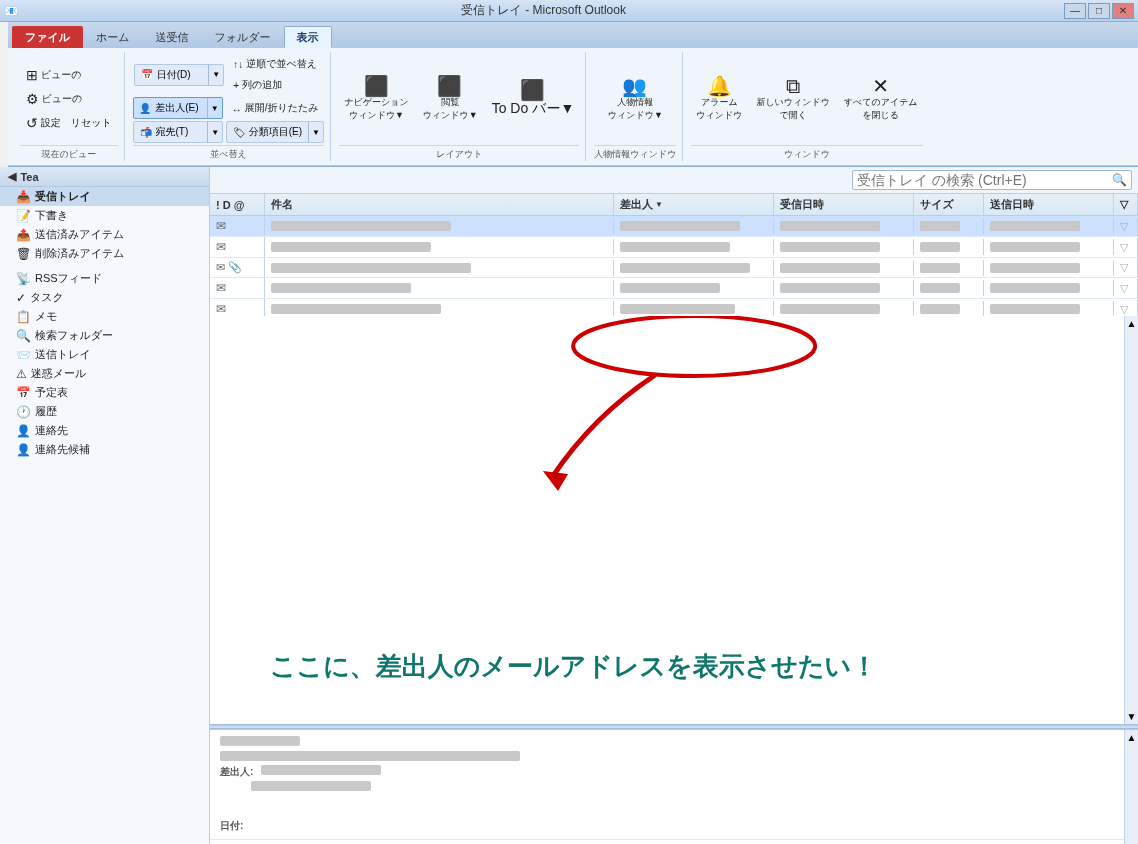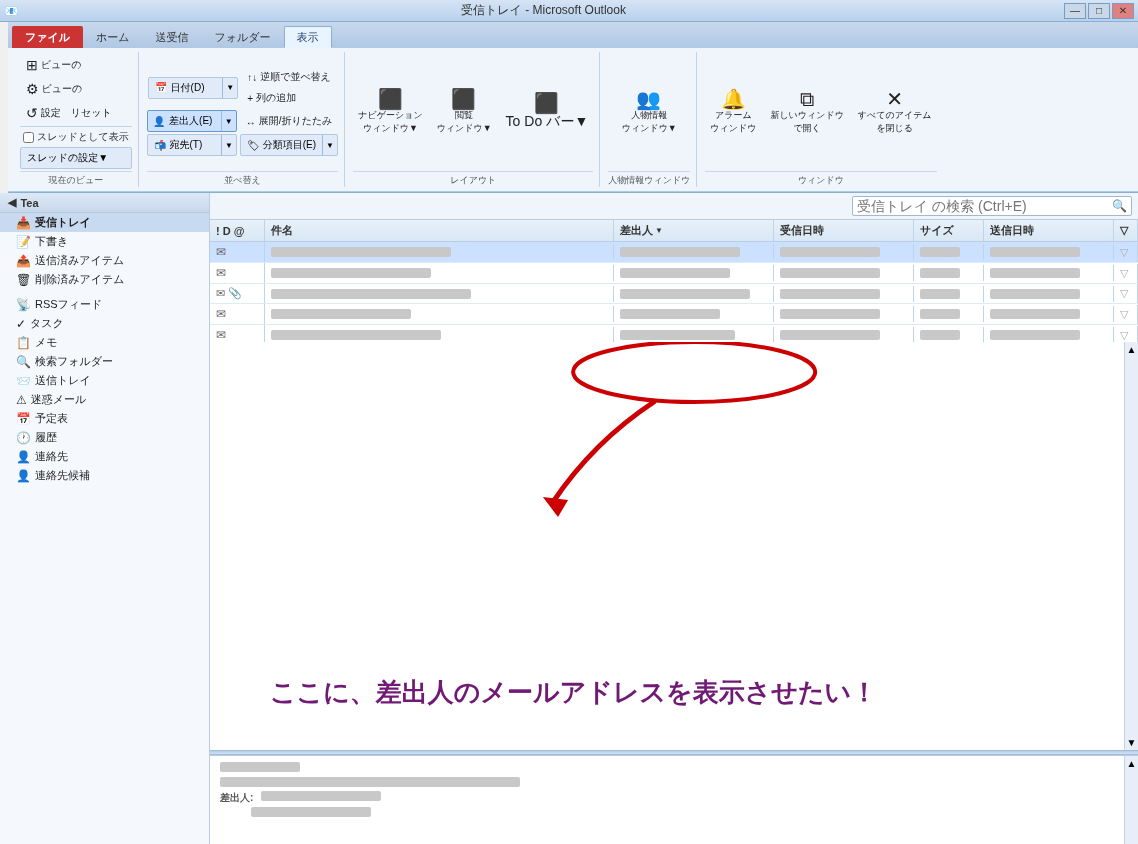--- a/index.html
+++ b/index.html
@@ -42,21 +42,21 @@
       border-radius: 2px 2px 0 0;
       height: 22px;
       display: flex;
       align-items: center;
       color: #333;
     }
     .ribbon-tab.active {
       background: #e8f4ff;
       border-color: #8aafcf;
       border-bottom: 1px solid #e8f4ff;
-      font-weight: normal;
+      font-weight: bold;
       color: #1a3a6a;
       text-align: center;
     }
     .ribbon-content {
       display: flex;
       padding: 4px 6px;
       gap: 2px;
       min-height: 80px;
       background: #f0f5fc;
       border-bottom: 1px solid #aaccee;
@@ -243,21 +243,21 @@
       border-radius: 2px;
       background: #c8c8c8;
       display: inline-block;
     }
     .annotation-text {
       position: absolute;
       bottom: 40px;
       left: 60px;
       font-size: 26px;
       font-weight: bold;
-      color: #701a75;
+      color: #0f766e;
     }
 
     
     .preview-pane {
       background: white;
       border-top: 1px solid #b8cce4;
       overflow: hidden;
       flex-shrink: 0;
     }
 
@@ -341,29 +341,20 @@
           <span>ビューの</span>
         </div>
         <div class="ribbon-btn-small" style="flex-direction:row;">
           <span class="icon-sm">⚙</span>
           <span>ビューの</span>
         </div>
         <div class="ribbon-btn-small" style="flex-direction:row;">
           <span class="icon-sm">↺</span>
           <span>設定　リセット</span>
         </div>
-        <div style="border-top:1px solid #c0d4e8; width:100%; padding-top:2px;">
-          <div class="checkbox-btn">
-            <input type="checkbox" class="checkbox-input" style="">
-            <span>スレッドとして表示</span>
-          </div>
-          <div class="ribbon-dropdown-btn" style="margin-top:2px; font-size:10px;">
-            <span class="main-part">スレッドの設定▼</span>
-          </div>
-        </div>
       </div>
       <div class="ribbon-group-label">現在のビュー</div>
     </div>
 
     <div class="ribbon-group" style="min-width:200px;">
       <div class="ribbon-buttons" style="flex-direction:column; gap:2px;">
         <div style="display:flex; gap:3px; align-items:center;">
           <div class="ribbon-dropdown-btn" style="min-width:90px;">
             <span class="main-part">
               <span>📅</span>

